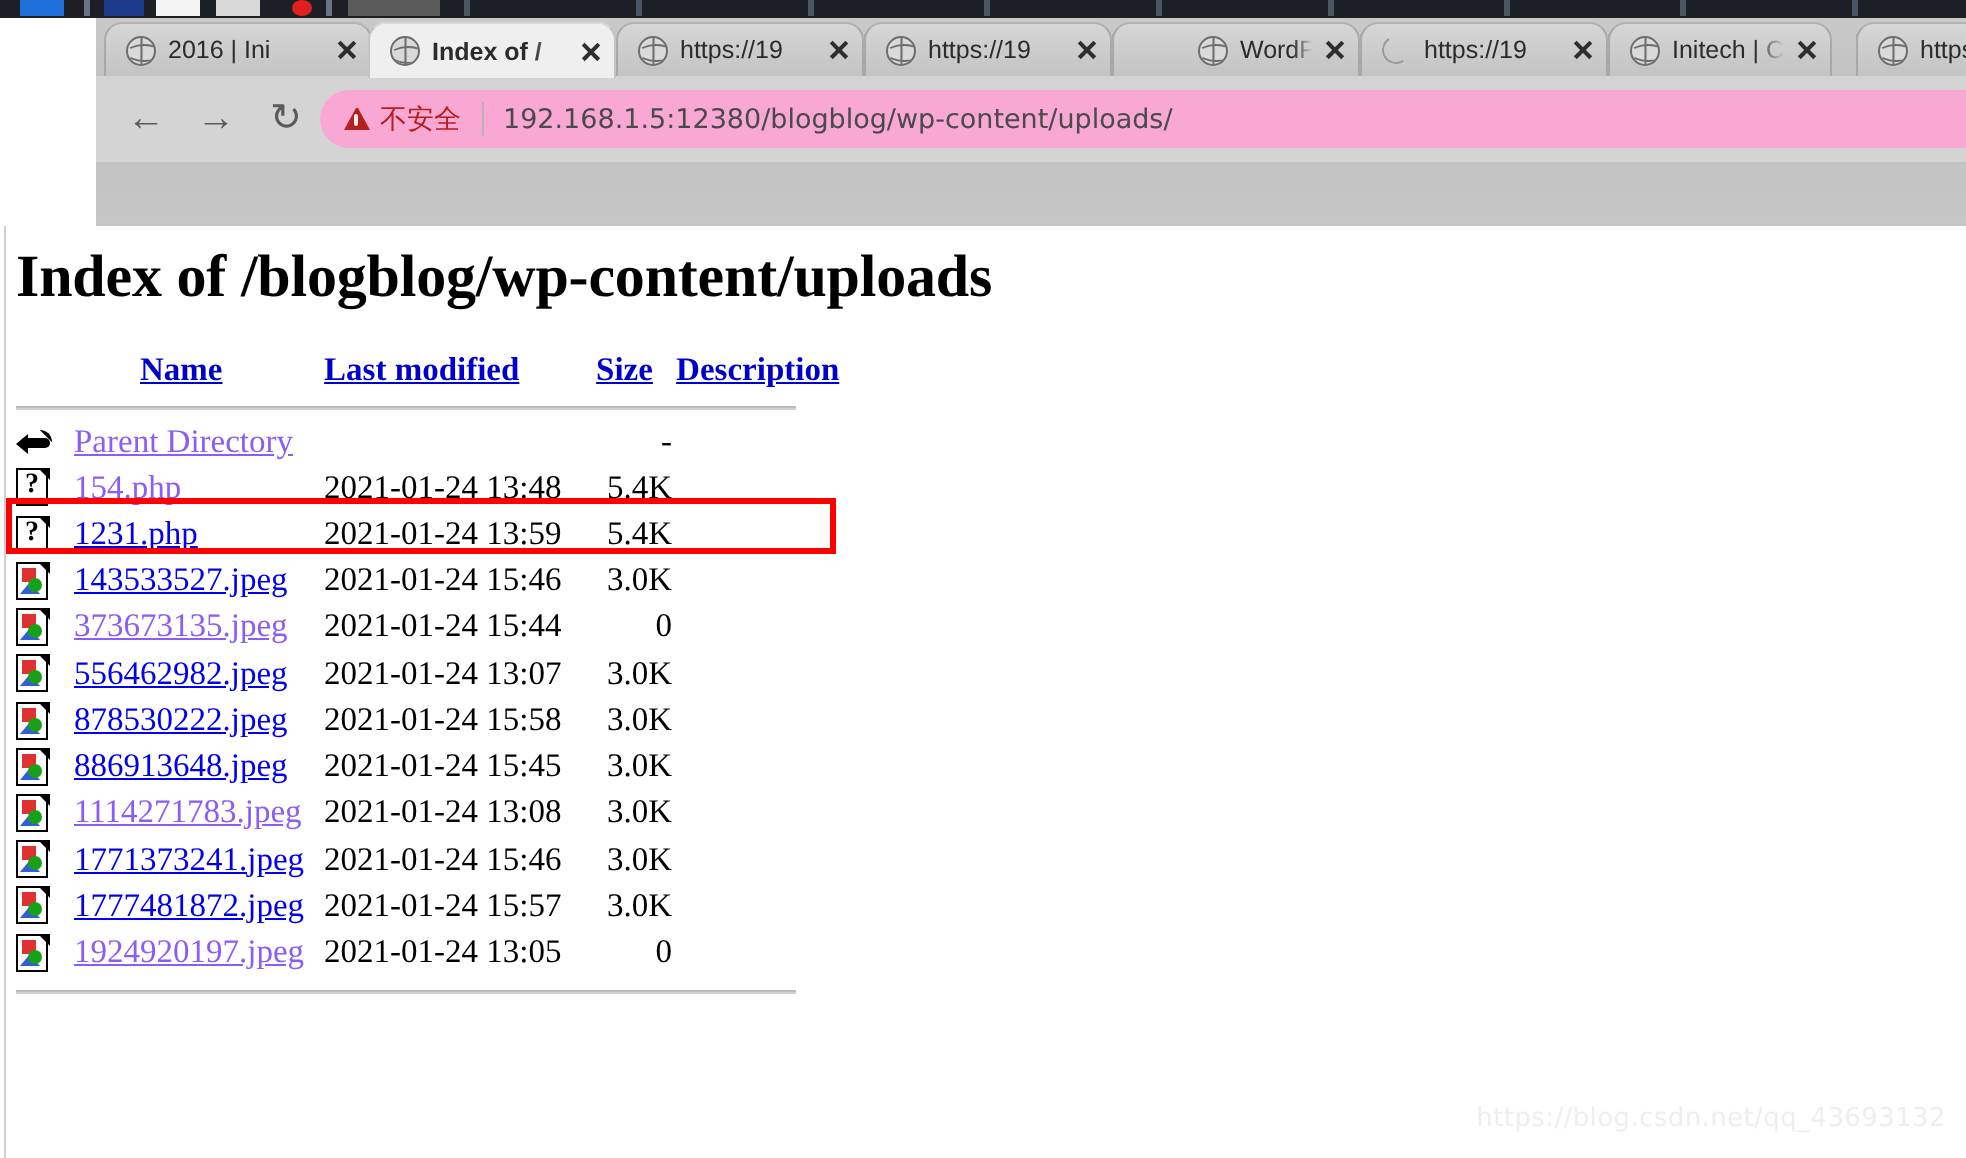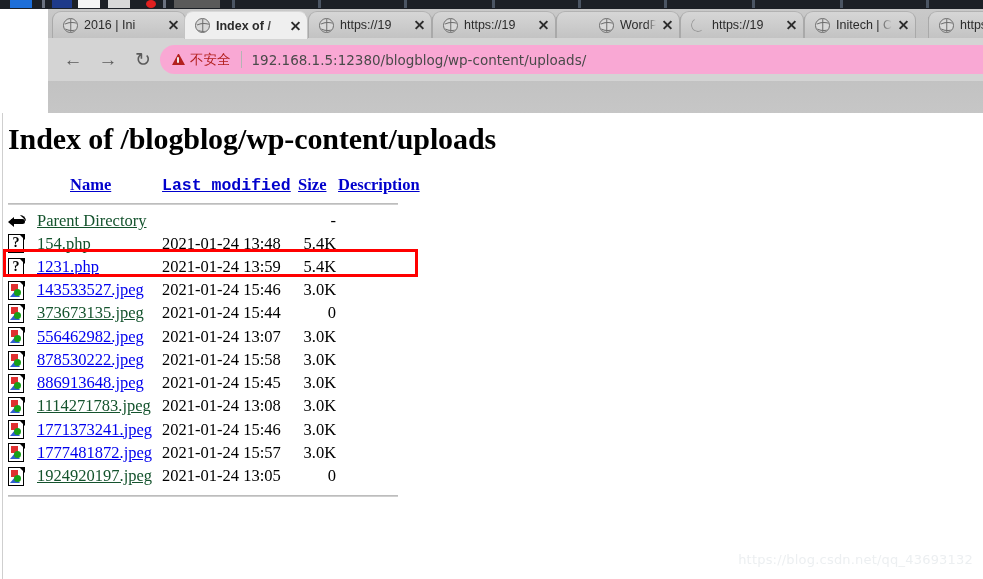--- a/index.html
+++ b/index.html
@@ -238,42 +238,42 @@
     vertical-align: middle;
     color: #000;
   }
   .col-icon { width: 29px; }
   .col-name { width: 123px; padding-right: 10px !important; }
   .col-mod  { width: 136px; text-align: left; }
   .col-size { width: 40px; text-align: right; padding-right: 2px !important; }
   .col-desc { width: 90px; }
 
   th.col-name { padding-left: 33px !important; }
-  th.col-mod  { text-align: left; font-family: Liberation Mono, monospace; }
+  th.col-mod  { text-align: left; }
   th.col-size { text-align: left !important; }
 
   .hr-row td { padding: 0 !important; }
   .hr-line {
     height: 2px;
     background: #cfcfcf;
     border-top: 1px solid #bdbdbd;
     margin: 4px 0 5px 0;
     width: 390px;
   }
   .hr-line-bottom {
     height: 2px;
     background: #cfcfcf;
     border-top: 1px solid #bdbdbd;
     margin: 7px 0 0 0;
     width: 390px;
   }
 
   a.fl { text-decoration: underline; }
   a.unvisited { color: #0000ee; }
-  a.visited   { color: #14532d; }
+  a.visited   { color: #8b5cf6; }
 
   
   .ico { display: inline-block; position: relative; vertical-align: middle; }
 
   
   .ico-back { width: 20px; height: 18px; }
   .ico-back .arrow-body {
     position: absolute; left: 3px; top: 6px;
     width: 14px; height: 5px; background: #000;
     border-radius: 1px 3px 3px 1px;

